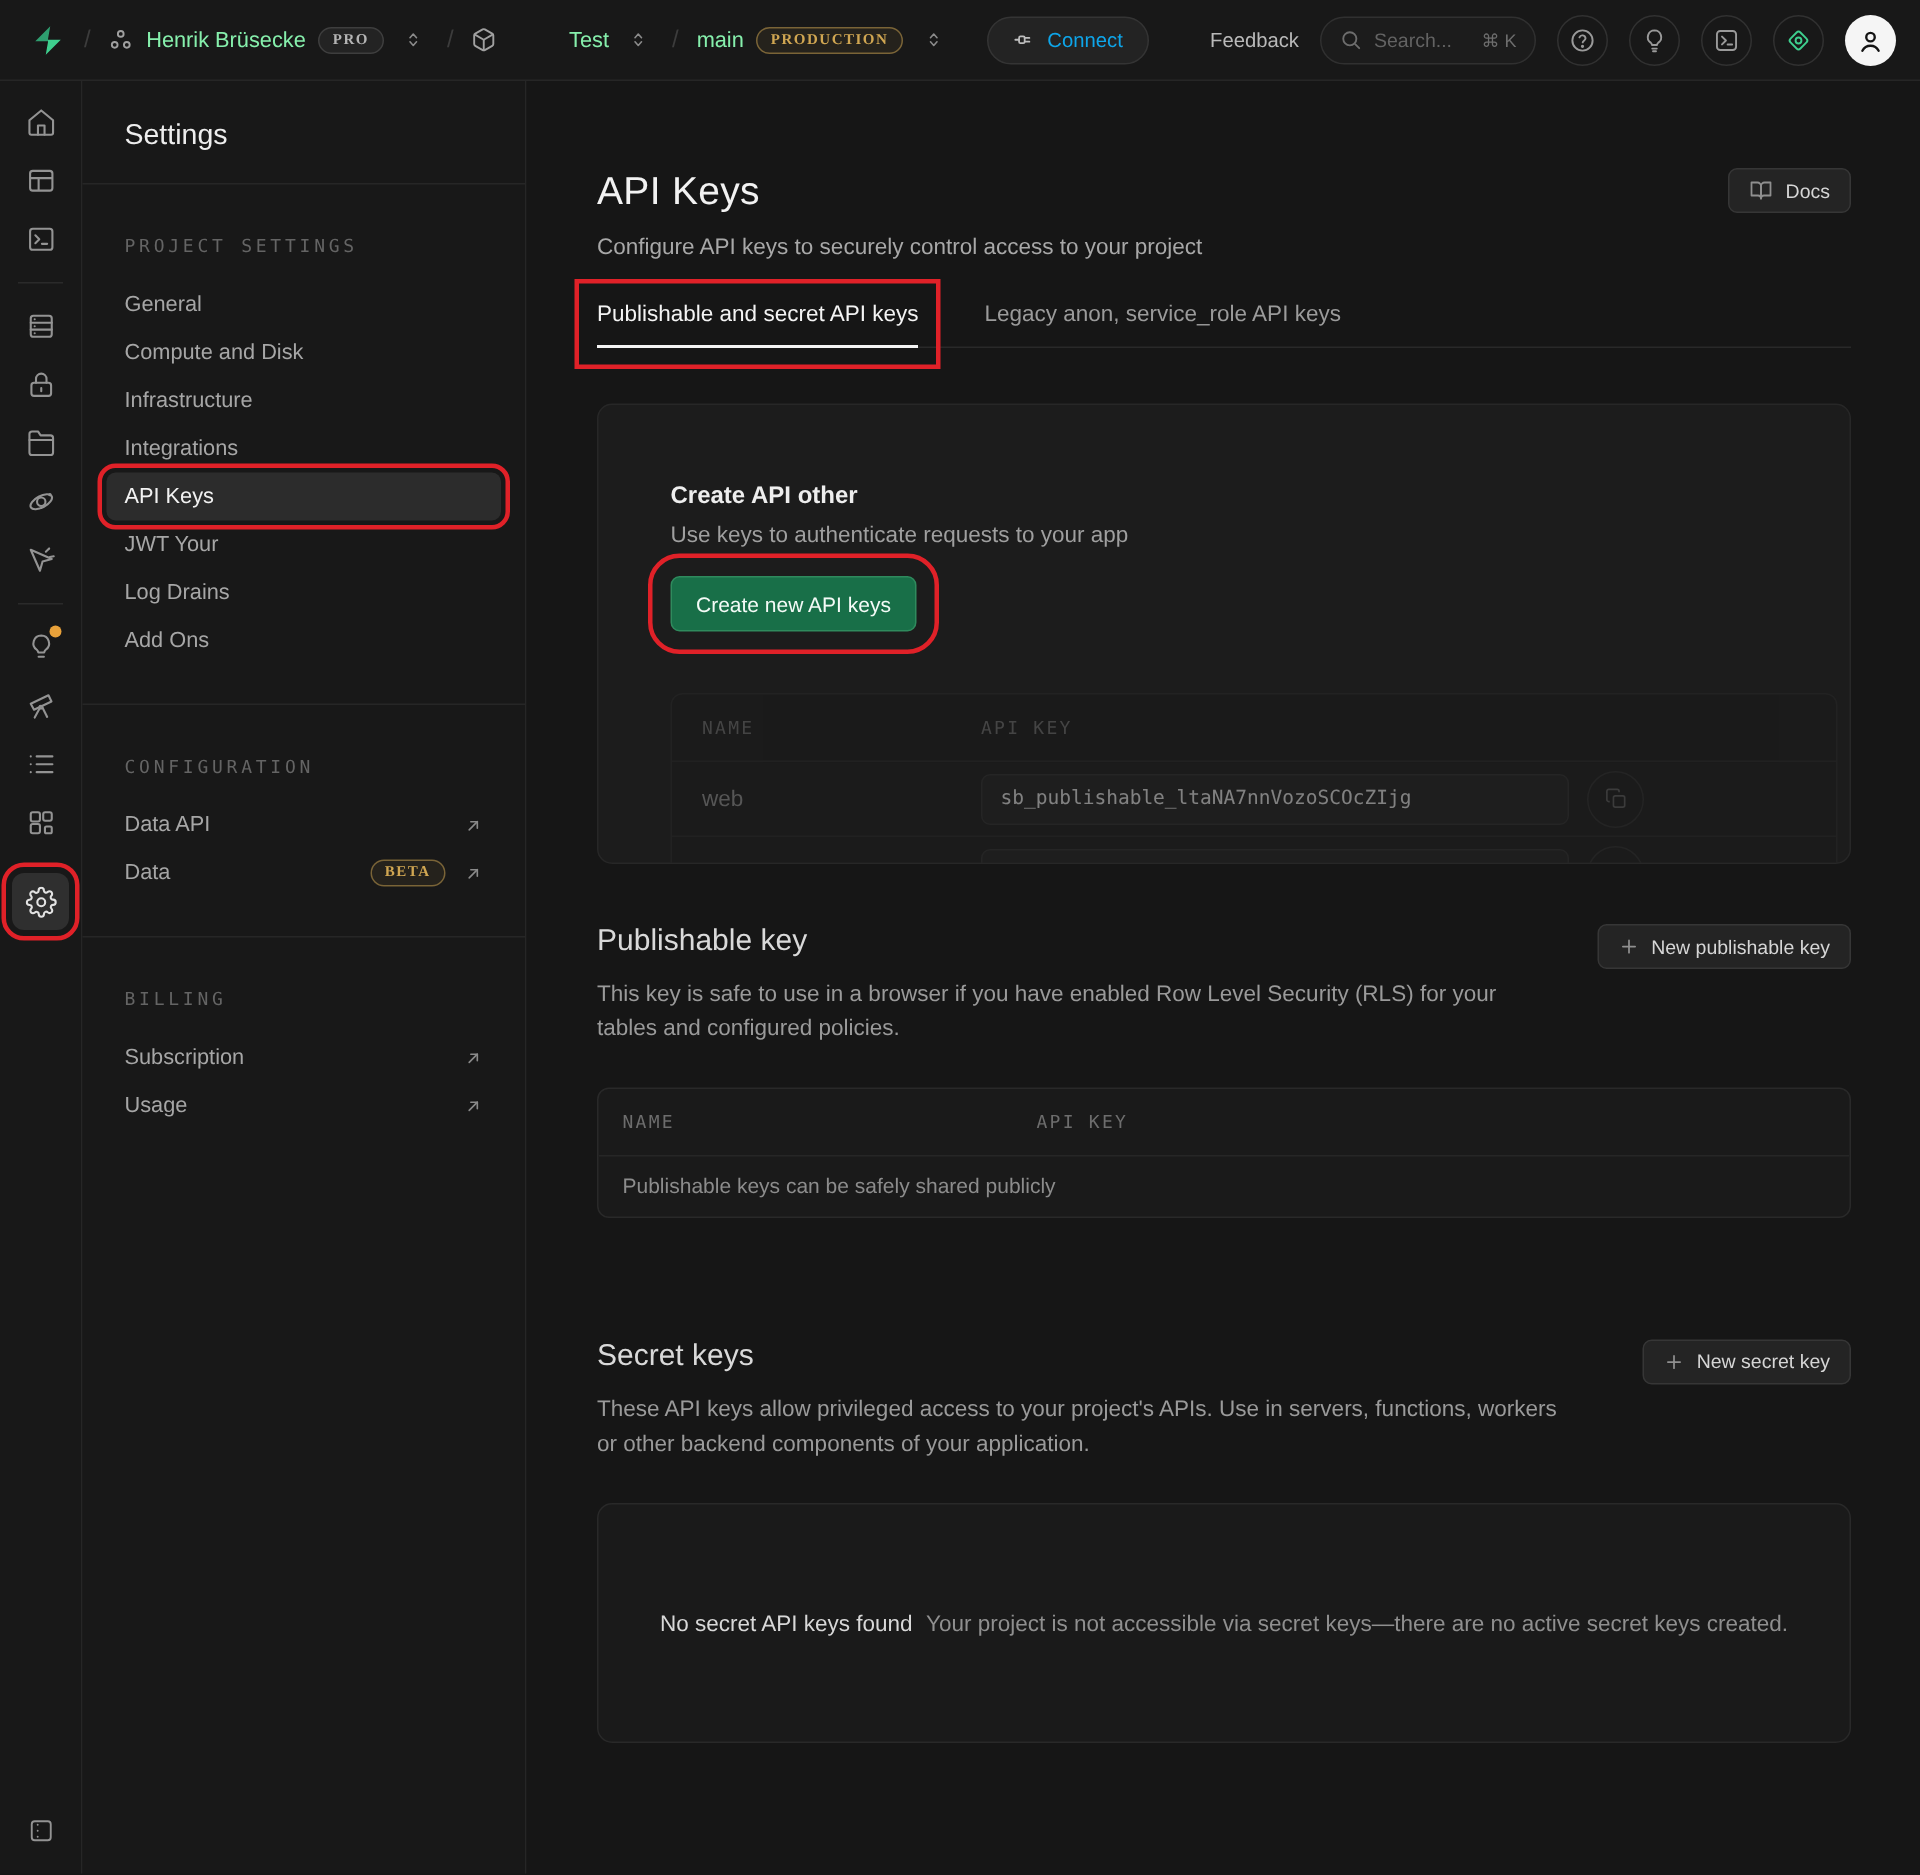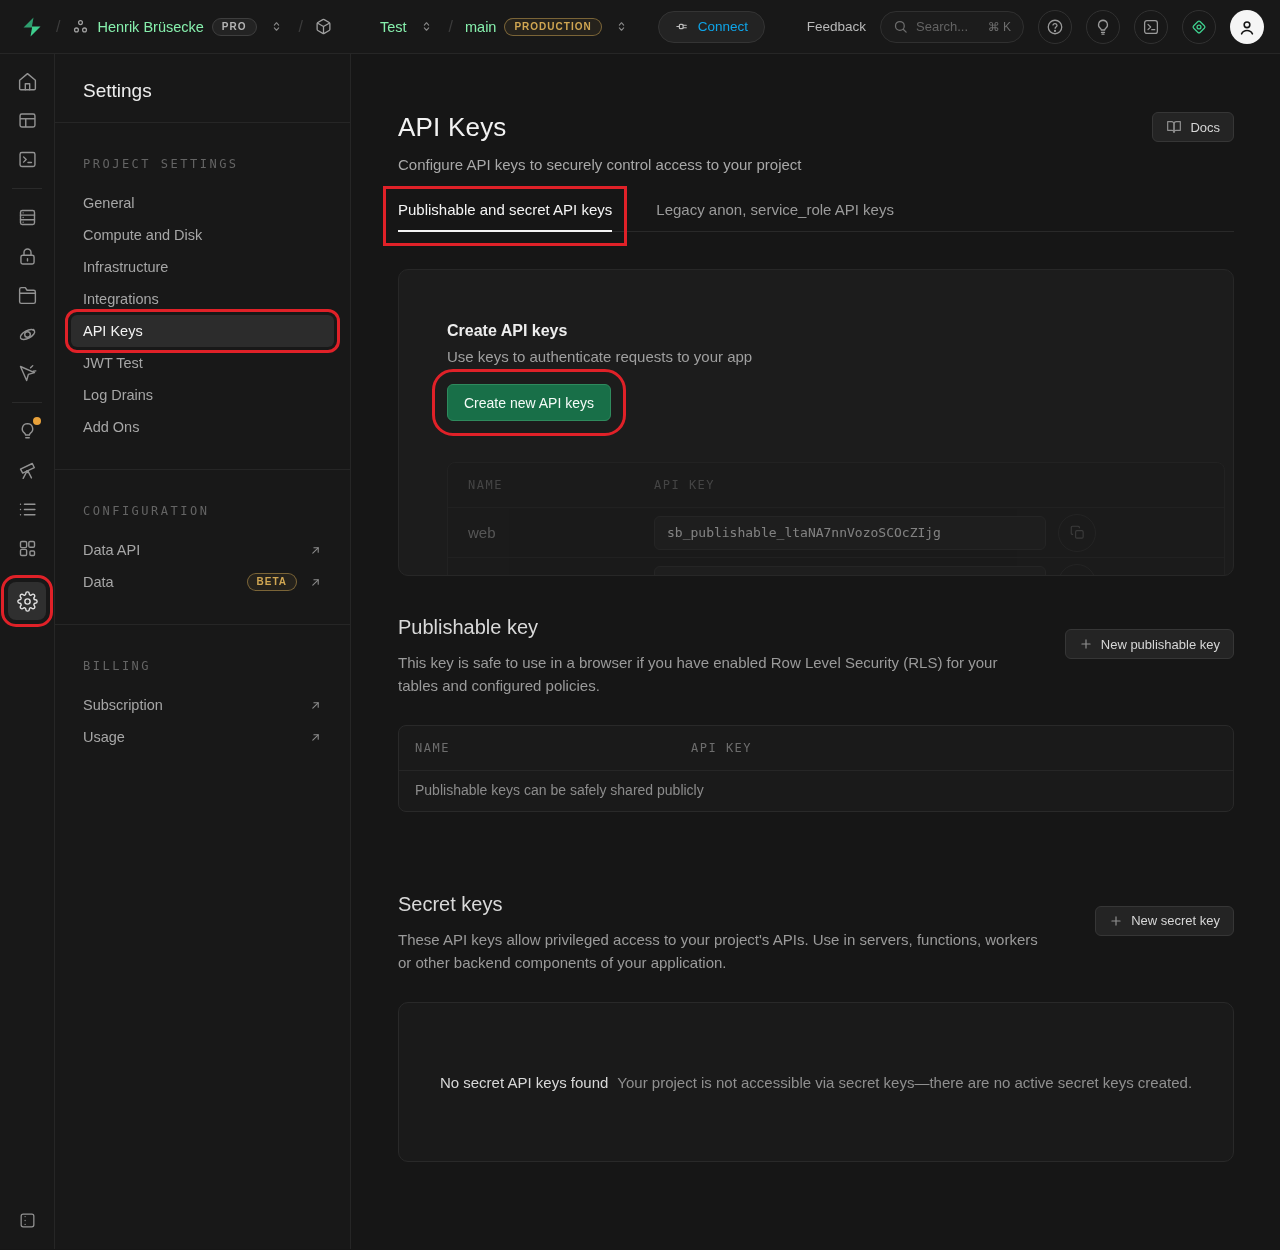--- a/index.html
+++ b/index.html
@@ -6,21 +6,21 @@
   html,body { background:#0e0e0e; }
   body { font-family:"Liberation Sans", sans-serif; color:#bdbdbd; }
   .page { position:relative; width:1280px; height:1250px; background:#161616; overflow:hidden; }
 
   
   .topbar { height:54px; background:#181818; border-bottom:1px solid #262626;
             display:flex; align-items:center; padding:0 16px 0 20px; gap:10px; }
   .slash { color:#3c3c3c; font-size:16px; padding:0 2px; }
   .crumb { display:flex; align-items:center; gap:8px; }
   .crumb-name { color:#86efac; font-size:14.5px; font-weight:500; white-space:nowrap; }
-  .pill { font-size:10px; letter-spacing:1px; font-weight:600; border-radius:999px; padding:3px 9px; line-height:1; }
+  .pill { font-size:10px; letter-spacing:1px; font-weight:600; border-radius:999px; padding:3px 9px; line-height:1;font-family:Liberation Serif, serif; }
   .pill-gray { color:#b4b4b4; border:1px solid #3e3e3e; background:#232323; }
   .pill-amber { color:#d0a652; border:1px solid rgba(208,166,82,.5); background:rgba(208,166,82,.07); }
   .chev-btn { width:20px; height:26px; display:flex; align-items:center; justify-content:center;
               color:#8a8a8a; background:transparent; border:none; cursor:pointer; }
   .connect-btn { margin-left:16px; display:flex; align-items:center; gap:8px; height:32px; padding:0 16px;
                  border-radius:999px; background:#232323; border:1px solid #343434; color:#0ea5e9;
                  font-size:13.5px; cursor:pointer;text-align:center; }
   .topbar-right { margin-left:auto; display:flex; align-items:center; gap:14px; }
   .feedback { background:none; border:none; color:#b9b9b9; font-size:13.5px; cursor:pointer; }
   .search-pill { display:flex; align-items:center; gap:8px; width:144px; height:32px; border-radius:999px;
@@ -99,21 +99,21 @@
                color:#e5e5e5; font-family:"DejaVu Sans Mono", monospace; font-size:13px; padding:0 12px; }
   .copy-btn { width:38px; height:38px; margin-left:12px; border-radius:50%; background:transparent;
               border:1px solid #2c2c2c; color:#5a5a5a; display:flex; align-items:center; justify-content:center;
               cursor:pointer; }
 
   
   .section { margin-top:40px; }
   .section-head { display:flex; justify-content:space-between; align-items:flex-start; }
   .section-head h2 { font-size:20px; font-weight:400; color:#d9d9d9; }
   .section-head .sdesc { margin-top:12px; font-size:15px; line-height:1.55; color:#9a9a9a; }
-  .section-head .btn-dark { margin-top:13px; }
+  .section-head .btn-dark { }
   .pub-table { margin-top:27px; }
   .pub-table .kt-head .c1 { width:292px; padding-left:16px; }
   .kt-footer { border-top:1px solid #262626; padding:11px 16px 13px; font-size:14px; color:#8c8c8c; }
   .secret-section { margin-top:81px; }
   .empty-card { margin-top:28px; height:160px; background:#1a1a1a; border:1px solid #292929; border-radius:10px;
                 display:flex; flex-direction:row; align-items:center; justify-content:center; gap:9px; }
   .empty-title { font-size:15px; color:#d8d8d8; }
   .empty-desc { font-size:15px; color:#8f8f8f; }
 
   svg { display:block; flex-shrink:0; }
@@ -362,21 +362,21 @@
         <div class="nav-item">
             <span>Infrastructure</span>
           </div>
         <div class="nav-item">
             <span>Integrations</span>
           </div>
         <div class="nav-item active ann ann-o3">
             <span>API Keys</span>
           </div>
         <div class="nav-item">
-            <span>JWT Test</span>
+            <span>JWT Your</span>
           </div>
         <div class="nav-item">
             <span>Log Drains</span>
           </div>
         <div class="nav-item">
             <span>Add Ons</span>
           </div>
       </div>
 
       <div class="nav-divider"></div>
@@ -451,21 +451,21 @@
             <span>Docs</span>
           </button>
         </div>
 
         <div class="tabs">
           <button class="tab active ann ann-o12">Publishable and secret API keys</button>
           <button class="tab">Legacy anon, service_role API keys</button>
         </div>
 
         <section class="create-card">
-          <h2>Create API keys</h2>
+          <h2>Create API other</h2>
           <div class="desc">Use keys to authenticate requests to your app</div>
           <button class="btn-green ann ann-o12">Create new API keys</button>
 
           <div class="preview-wrap">
             <div class="key-table">
               <div class="kt-head">
                 <span class="c1">NAME</span>
                 <span>API KEY</span>
               </div>
               <div class="kt-row">

